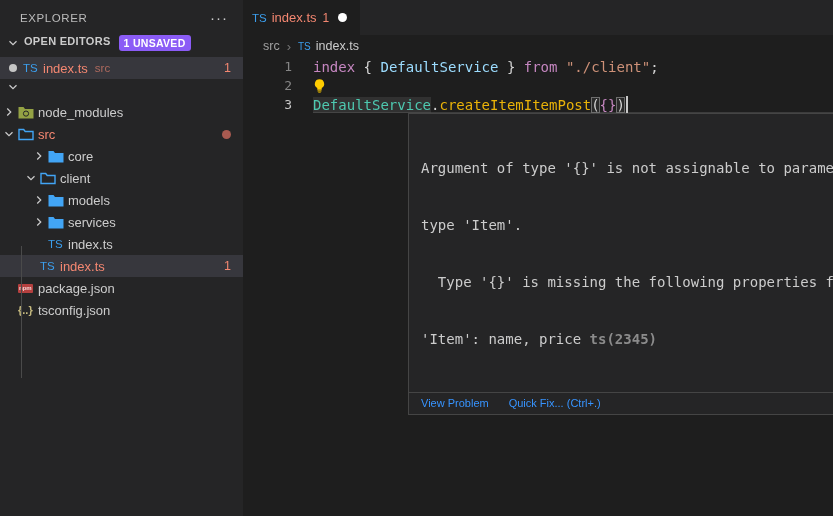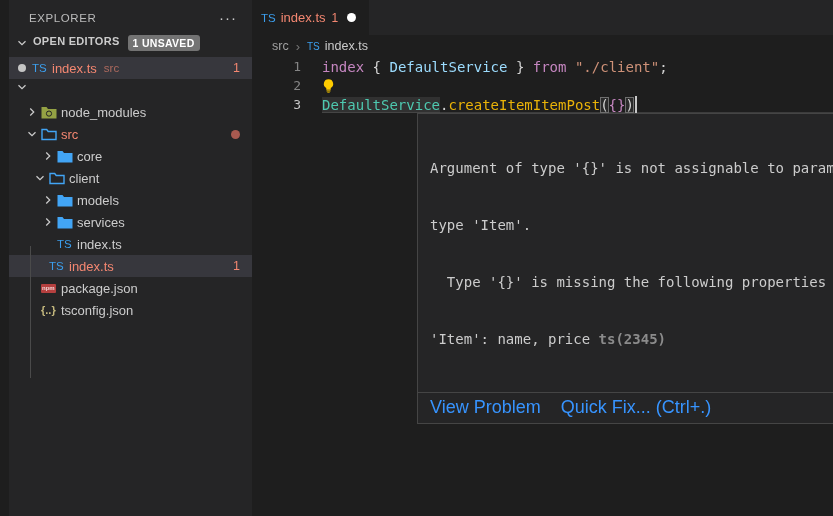--- a/index.html
+++ b/index.html
@@ -1,46 +1,46 @@
 <!DOCTYPE html>
 <html><head>
 <meta charset="utf-8">
 <style>
   * { margin:0; padding:0; box-sizing:border-box; }
   html,body { width:833px; height:516px; overflow:hidden; background:#1e1e1e;
               font-family:"Liberation Sans", sans-serif; }
-  .app { position:relative; width:692px; height:516px;margin-left:9px; }
+  .app { position:relative; width:692px; height:516px; }
 
   
   .sidebar { position:absolute; left:0; top:0; width:243px; height:516px;
              background:#252526; color:#cccccc; }
   .pane-title { height:35px; display:flex; align-items:center; padding:0 15px 0 20px; }
   .pane-title .title { font-size:11.5px; letter-spacing:.6px; color:#bbbbbb; flex:1; }
   .pane-title .more { color:#cccccc; font-size:15px; letter-spacing:1px; cursor:pointer; }
 
   .section-header { height:22px; display:flex; align-items:flex-start; padding-left:4px;
                     font-size:11px; font-weight:bold; color:#cccccc; }
   .section-header .label { margin-left:2px; letter-spacing:.3px; }
-  .badge-unsaved { margin-left:8px; background:#737373; color:#ffffff; font-size:10.5px;
+  .badge-unsaved { margin-left:8px; background:#8b5cf6; color:#ffffff; font-size:10.5px;
                    font-weight:bold; padding:2px 5px; border-radius:3px; letter-spacing:.3px; }
 
   .row { height:22px; display:flex; align-items:center; font-size:13px; color:#cccccc; }
   .row.selected { background:#37373d; }
   .twistie { width:18px; height:16px; display:flex; align-items:center; justify-content:center; flex:none; }
   .ficon { width:20px; height:16px; display:flex; align-items:center; flex:none; }
   .ts-glyph { color:#3b9eed; font-weight:normal; font-size:11.5px; font-family:"Liberation Sans",sans-serif; }
   .npm-box { background:#b5403f; color:#f0d6d6; font-size:6px; font-weight:bold; line-height:9px;
              padding:0 1px; border-radius:1px; height:9px; display:inline-block; }
   .json-glyph { color:#c5b97e; font-size:11px; font-weight:bold; }
   .err-text { color:#f48771 !important; }
   .desc { font-size:11.5px; color:rgba(244,135,113,.62); margin-left:7px; }
   .count-badge { margin-left:auto; margin-right:12px; color:#f48771; font-size:12.5px; }
   .mod-dot { width:8px; height:8px; border-radius:50%; background:#c5c5c5; margin:0 6px 0 9px; flex:none; }
   .red-dot { width:9px; height:9px; border-radius:50%; background:#a85a50; margin-left:auto; margin-right:12px; flex:none; }
-  .lvl1 { padding-left:14px; } .lvl2 { padding-left:22px; } .lvl3 { padding-left:30px; }
+  .lvl1 { } .lvl2 { padding-left:22px; } .lvl3 { padding-left:30px; }
   .indent-guide { position:absolute; left:21px; top:145px; width:1px; height:132px; background:#4a4a4a; }
 
   
   .editor { position:absolute; left:243px; top:0; width:590px; height:516px; background:#1e1e1e; }
   .tabbar { height:35px; background:#252526; display:flex; }
   .tab { width:117px; height:35px; background:#1e1e1e; display:flex; align-items:center; padding:0 9px; }
   .tab .name { color:#f48771; font-size:13px; margin-left:5px; }
   .tab .cnt { color:#f48771; font-size:12px; margin-left:6px; }
   .tab .dirty { width:9px; height:9px; border-radius:50%; background:#ffffff; margin-left:9px; }
 
@@ -64,21 +64,21 @@
               text-decoration-color:#f14c4c; text-decoration-thickness:1px; text-underline-offset:3px; }
   .cursor { display:inline-block; width:2px; height:17px; background:#c8c8c8; margin-left:1px; }
   .cur-line-border { position:absolute; left:70px; right:0; top:112px; height:1px; background:#3c3c3c; }
 
   .hover-widget { position:absolute; left:165px; top:113px; width:580px; background:#252526;
                   border:1px solid #454545; z-index:5; }
   .hover-body { padding:7px 10px 5px 12px; font-family:"DejaVu Sans Mono", monospace;
                 font-size:14px; line-height:19px; color:#cccccc; white-space:pre; }
   .hover-body .ref { color:#8b8b8b;font-weight:bold; }
   .hover-status { border-top:1px solid #454545; padding:4px 12px 5px 12px; display:flex; gap:20px; }
-  .hover-status .lnk { color:#3794ff; font-size:18px; cursor:pointer;text-align:center; }
+  .hover-status .lnk { color:#3794ff; font-size:11px; cursor:pointer;text-align:center; }
 </style>
 </head>
 <body>
 
 <div class="app">
 
   <div class="sidebar">
 
     <div class="pane-title">
       <span class="title">EXPLORER</span>

